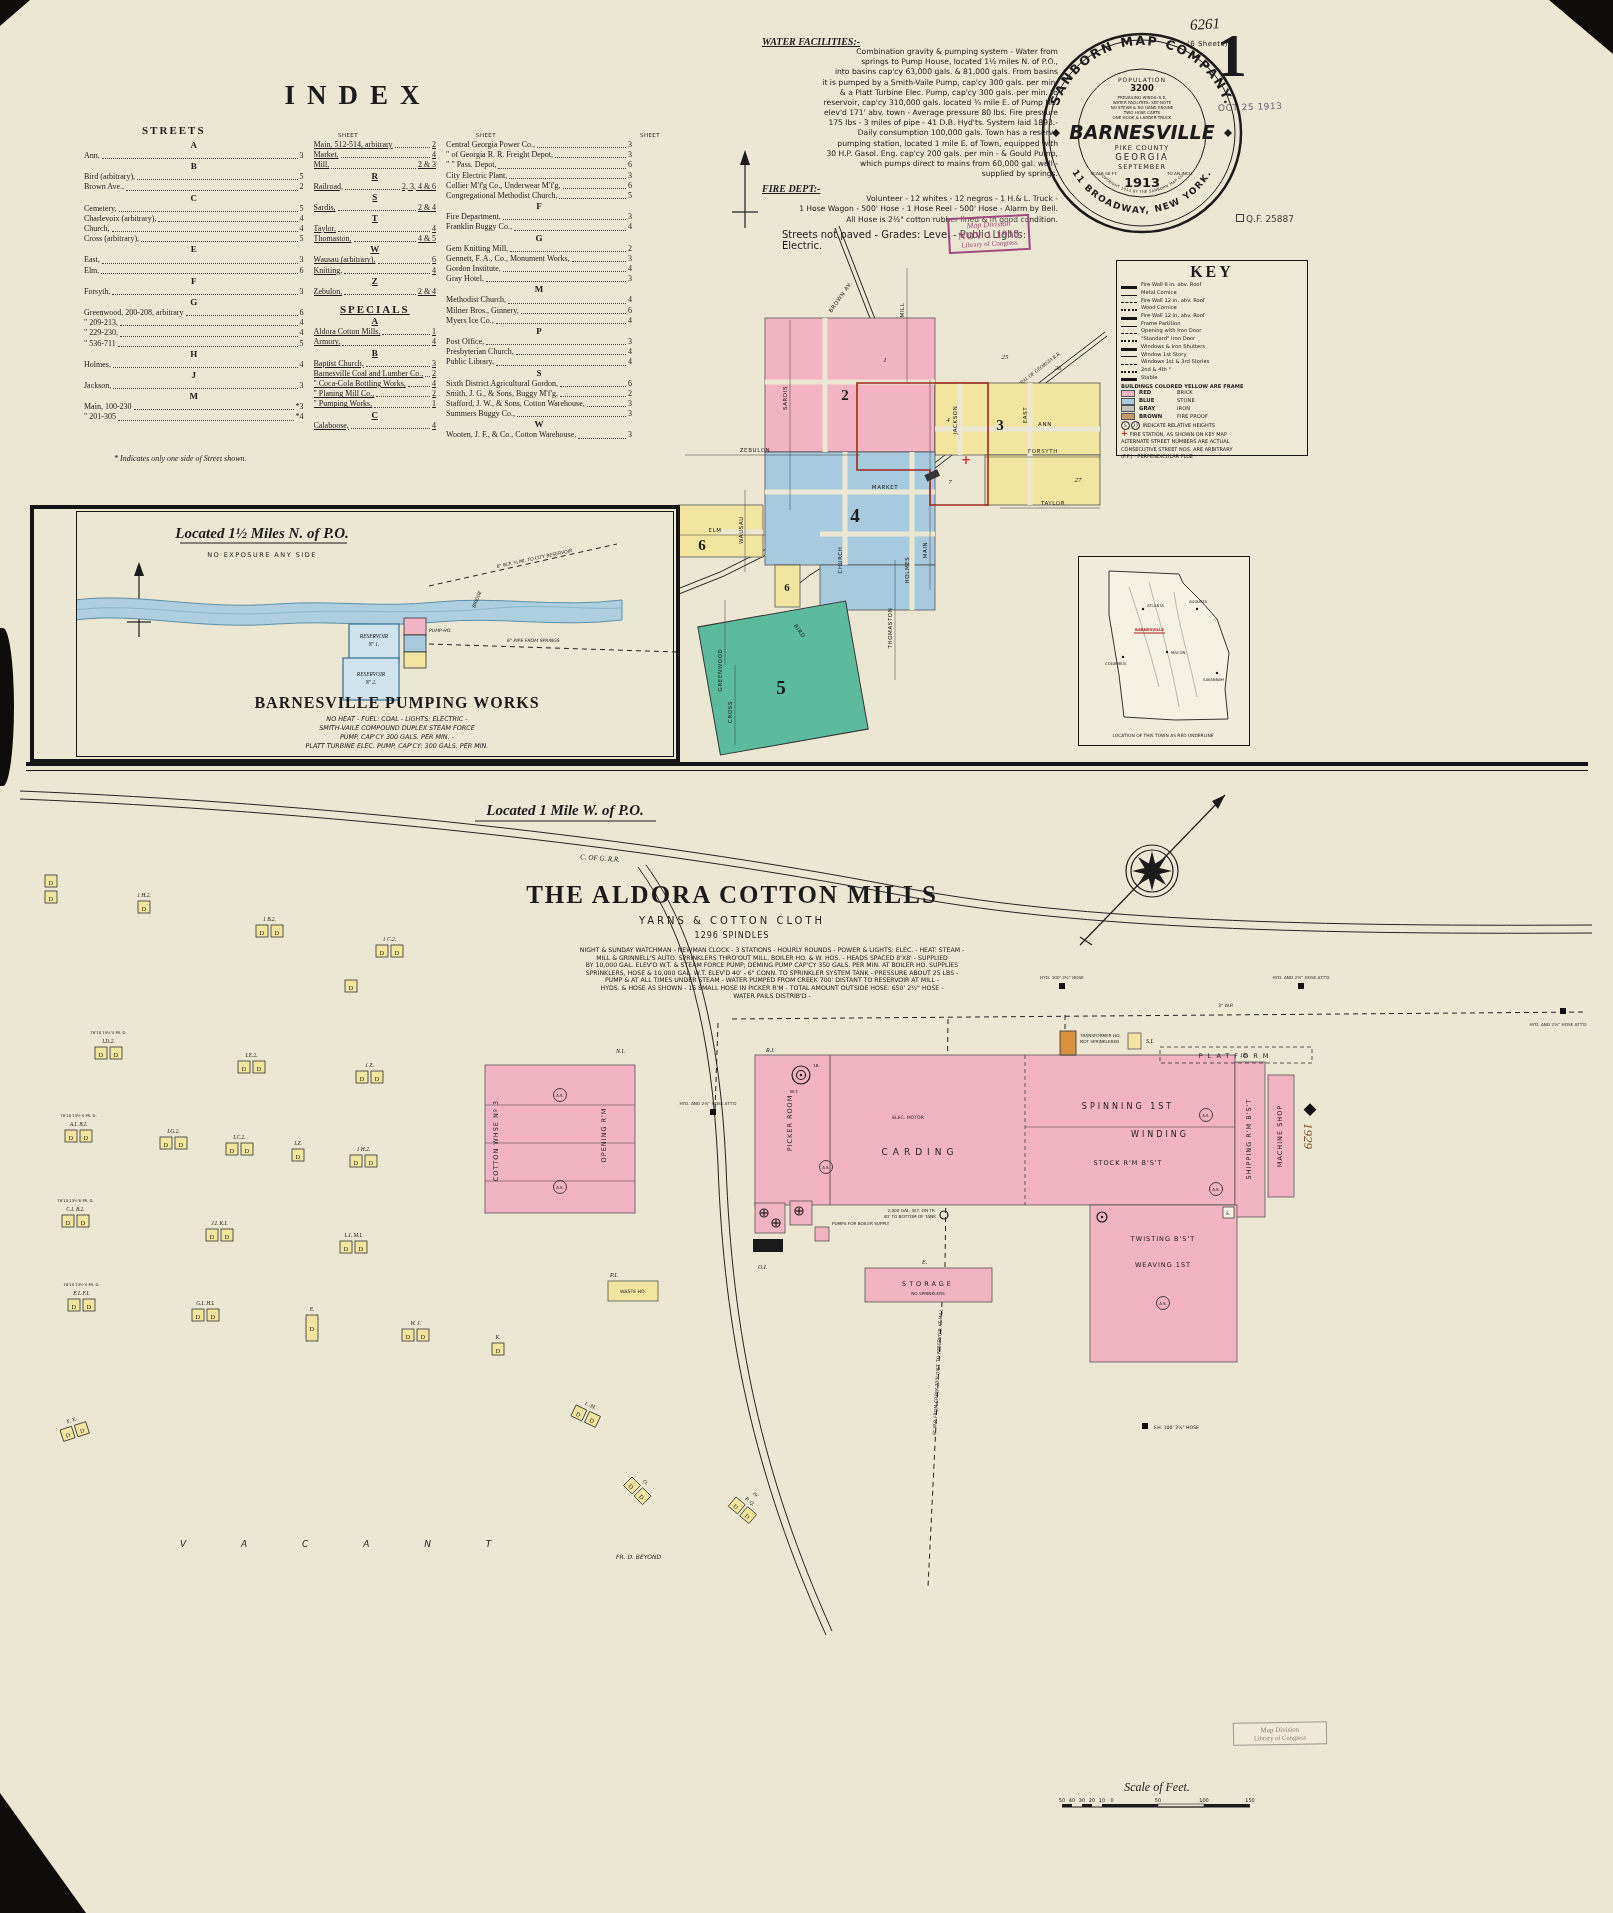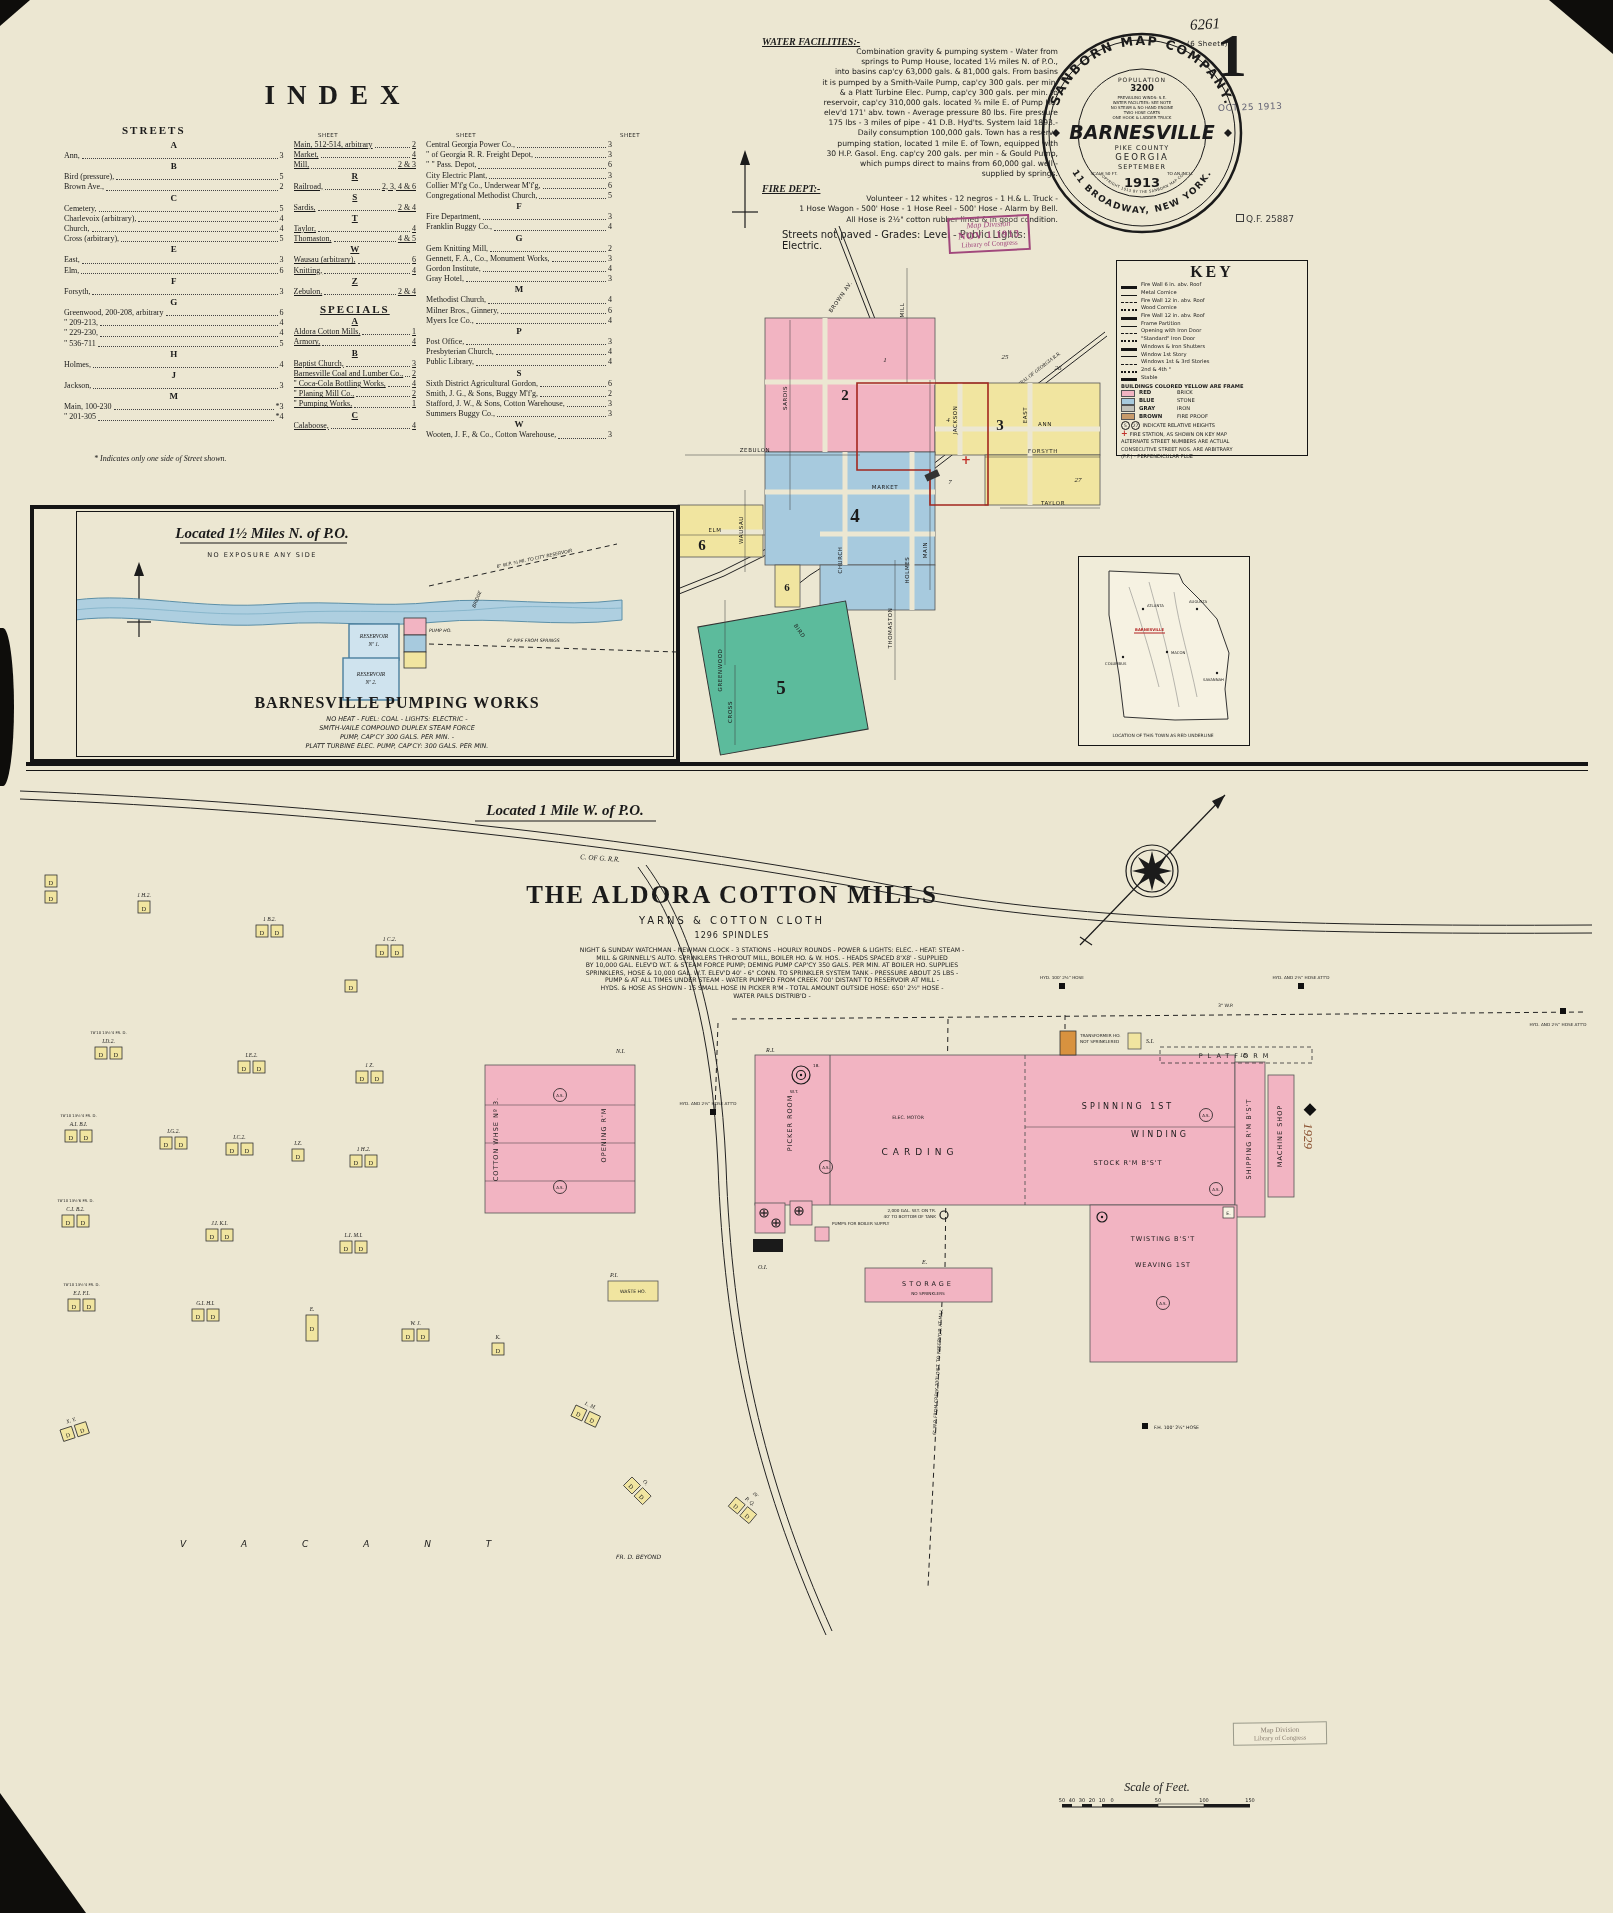--- a/index.html
+++ b/index.html
@@ -15,21 +15,21 @@
 
   
   .serial{left:1190px;top:16px;font-style:italic;font-size:15px;transform:rotate(-3deg);}
   .sheets-note{left:1168px;top:40px;width:60px;text-align:right;font-size:7px;letter-spacing:.5px;font-family:"DejaVu Sans",sans-serif;}
   .sheet-num{left:1216px;top:24px;font-size:62px;font-weight:bold;line-height:1;}
   .date-stamp{left:1218px;top:102px;font-size:9px;color:#667;letter-spacing:.5px;font-family:"DejaVu Sans",sans-serif;transform:rotate(-2deg);}
   .qf{left:1236px;top:214px;font-size:9px;color:#3b3b3b;font-family:"DejaVu Sans",sans-serif;}
   .qf .sq{display:inline-block;width:6px;height:6px;border:1px solid #3b3b3b;margin-right:2px;}
 
   
-  .index{left:64px;top:80px;width:548px;height:398px;}
+  .index{left:84px;top:80px;width:548px;height:398px;}
   .index-title{text-align:center;font-size:27px;font-weight:bold;letter-spacing:12px;}
   .idx-streets{position:absolute;left:58px;top:44px;font-weight:bold;font-size:11px;letter-spacing:2px;}
   .sheet-lbl{position:absolute;font-size:5.5px;letter-spacing:.4px;font-family:"DejaVu Sans",sans-serif;top:52px;}
   .sl1{left:254px;} .sl2{left:392px;} .sl3{left:556px;}
   .idx-cols{position:absolute;left:0;top:60px;width:100%;display:flex;gap:10px;}
   .idx-col{font-size:8px;line-height:10.2px;}
   .cw1{width:222px;} .cw2{width:124px;text-decoration:underline;} .cw3{width:188px;}
   .idx-h{text-align:center;font-weight:bold;font-size:9px;line-height:11px;}
   .idx-row{display:flex;align-items:flex-end;overflow:hidden;}
   .idx-n{white-space:nowrap;}
@@ -191,21 +191,21 @@
     <div class="idx-cols">
       <div id="idx-col1" class="idx-col cw1">
           <div class="idx-h">A</div>
           <div class="idx-row">
             <span class="idx-n">Ann,</span>
             <span class="idx-l"></span>
             <span class="idx-s">3</span>
           </div>
           <div class="idx-h">B</div>
           <div class="idx-row">
-            <span class="idx-n">Bird (pressure),</span>
+            <span class="idx-n">Bird (arbitrary),</span>
             <span class="idx-l"></span>
             <span class="idx-s">5</span>
           </div>
           <div class="idx-row">
             <span class="idx-n">Brown Ave.,</span>
             <span class="idx-l"></span>
             <span class="idx-s">2</span>
           </div>
           <div class="idx-h">C</div>
           <div class="idx-row">

